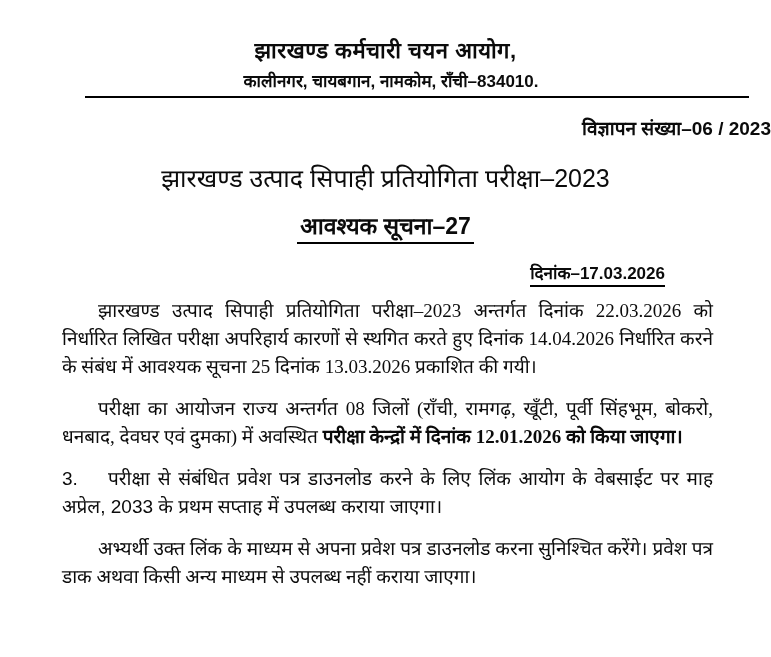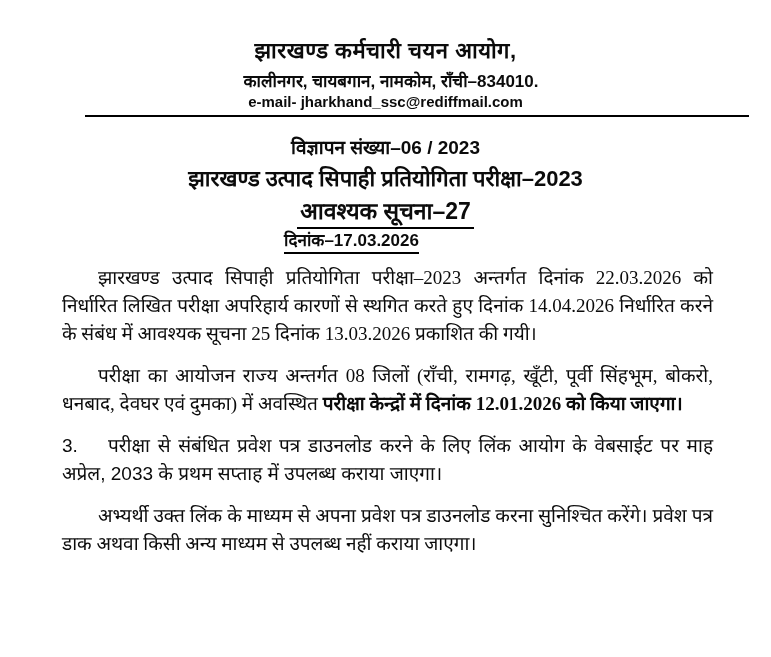--- a/index.html
+++ b/index.html
@@ -25,38 +25,38 @@
     margin: 3px 0 0 0; text-align: center;
     font-size: 15px; line-height: 16px; font-weight: 600;
   }
   .header-rule {
     margin: 5px 0 0 85px; width: 664px; height: 0;
     border-top: 2px solid #000;
   }
 
   
   .adv-no {
-    margin-top: 20px; text-align: center;
+    margin-top: 20px; text-align: right;
     font-size: 19px; line-height: 22px; font-weight: 700;
   }
   .exam-title {
-    margin-top: 5px; text-align: center;
-    font-size: 22px; line-height: 30px; font-weight: 700;
+    margin-top: 23px; text-align: center;
+    font-size: 25px; line-height: 30px; font-weight: 400;
   }
   .notice-heading {
-    margin-top: 4px; text-align: center;
+    margin-top: 20px; text-align: center;
     font-size: 23px; line-height: 26px; font-weight: 700;
   }
   .notice-heading .u {
     display: inline-block;
     border-bottom: 2px solid #000;
     padding: 0 3px 3px 3px;
   }
   .date-line {
-    margin-top: 2px; text-align: center; padding-right: 68px;
+    margin-top: 20px; text-align: right; padding-right: 106px;
     font-size: 17px; line-height: 20px; font-weight: 700;
   }
   .date-line .u {
     display: inline-block;
     border-bottom: 2px solid #000;
     padding-bottom: 1px;
   }
 
   
   .doc-body {
@@ -71,21 +71,20 @@
 </style>
 </head>
 <body>
 
 <div class="page">
 
   <div class="org-name">झारखण्ड कर्मचारी चयन आयोग,</div>
 
   <div class="org-address">कालीनगर, चायबगान, नामकोम, राँची–834010.</div>
 
-  <div class="org-email">e-mail- jharkhand_ssc@rediffmail.com</div>
 
   <div class="header-rule"></div>
 
   <div class="adv-no">विज्ञापन संख्या–06 / 2023</div>
 
   <div class="exam-title">झारखण्ड उत्पाद सिपाही प्रतियोगिता परीक्षा–2023</div>
 
   <div class="notice-heading">
     <span class="u">आवश्यक सूचना–27</span>
   </div>

